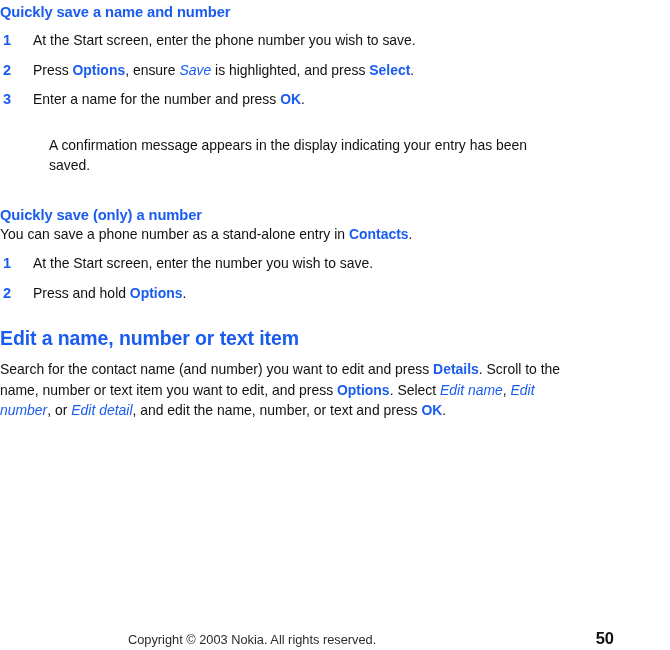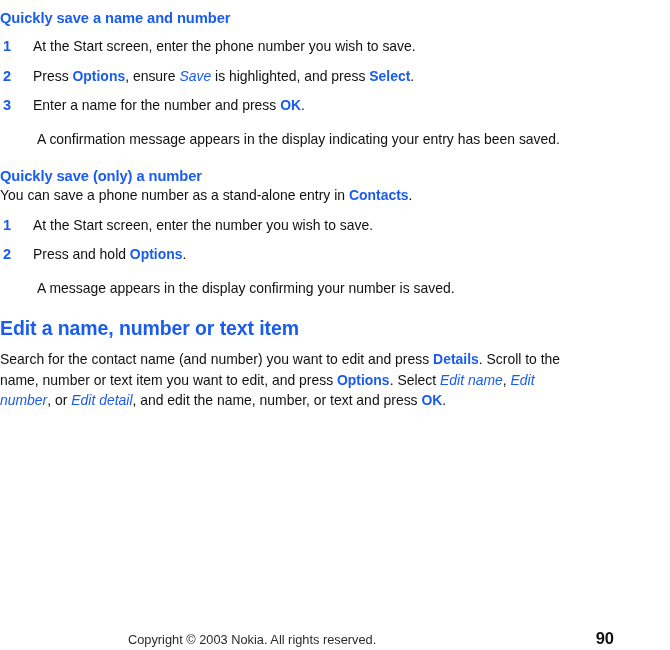--- a/index.html
+++ b/index.html
@@ -20,21 +20,21 @@
   .page {
     position: relative;
     width: 670px;
     height: 650px;
     box-sizing: border-box;
   }
 
   .content {
     position: absolute;
     left: 0px;
-    top: 8px;
+    top: 2px;
     width: 600px;
   }
 
   
   .h-sub {
     color: #1a5cf0;
     font-weight: bold;
     font-size: 15.5px;
     line-height: 19px;
     letter-spacing: -0.1px;
@@ -92,21 +92,21 @@
   .li .txt {
     display: block;
     transform: scaleX(0.955);
     transform-origin: left center;
   }
   .cont {
     padding-left: 33px;
     font-size: 14.6px;
     line-height: 20.5px;
     color: #111111;
-    margin: 4px;
+    margin: 16px;
   }
   .cont .txt {
     display: block;
     max-width: 560px;
     transform: scaleX(0.955);
     transform-origin: left center;
   }
 
   
   .k {           
@@ -197,31 +197,28 @@
       <span class="txt"><span>At the Start screen, enter the number you wish to save.</span></span>
     </div>
     <div class="gap-li"></div>
 
     <div class="li">
       <span class="num">2</span>
       <span class="txt"><span>Press and hold </span><span class="k">Options</span><span>.</span></span>
     </div>
     <div class="gap-li"></div>
 
-    <div class="cont">
-      <span class="txt">A message appears in the display confirming your number is saved.</span>
-    </div>
 
     <div class="gap-sec"></div>
 
     <h1 class="h-section">Edit a name, number or text item</h1>
     <div class="gap-h1"></div>
 
     <p class="para wrap"><span>Search for the contact name (and number) you want to edit and press </span><span class="k">Details</span><span>. Scroll to the name, number or text item you want to edit, and press </span><span class="k">Options</span><span>. Select </span><span class="mi">Edit name</span><span>, </span><span class="mi">Edit number</span><span>, or </span><span class="mi">Edit detail</span><span>, and edit the name, number, or text and press </span><span class="k">OK</span><span>.</span></p>
 
   </div>
 
   <div class="footer">
     <span class="footer-copy">Copyright © 2003 Nokia. All rights reserved.</span>
-    <span class="footer-page">90</span>
+    <span class="footer-page">50</span>
   </div>
 
 </div>
 
 </body></html>

